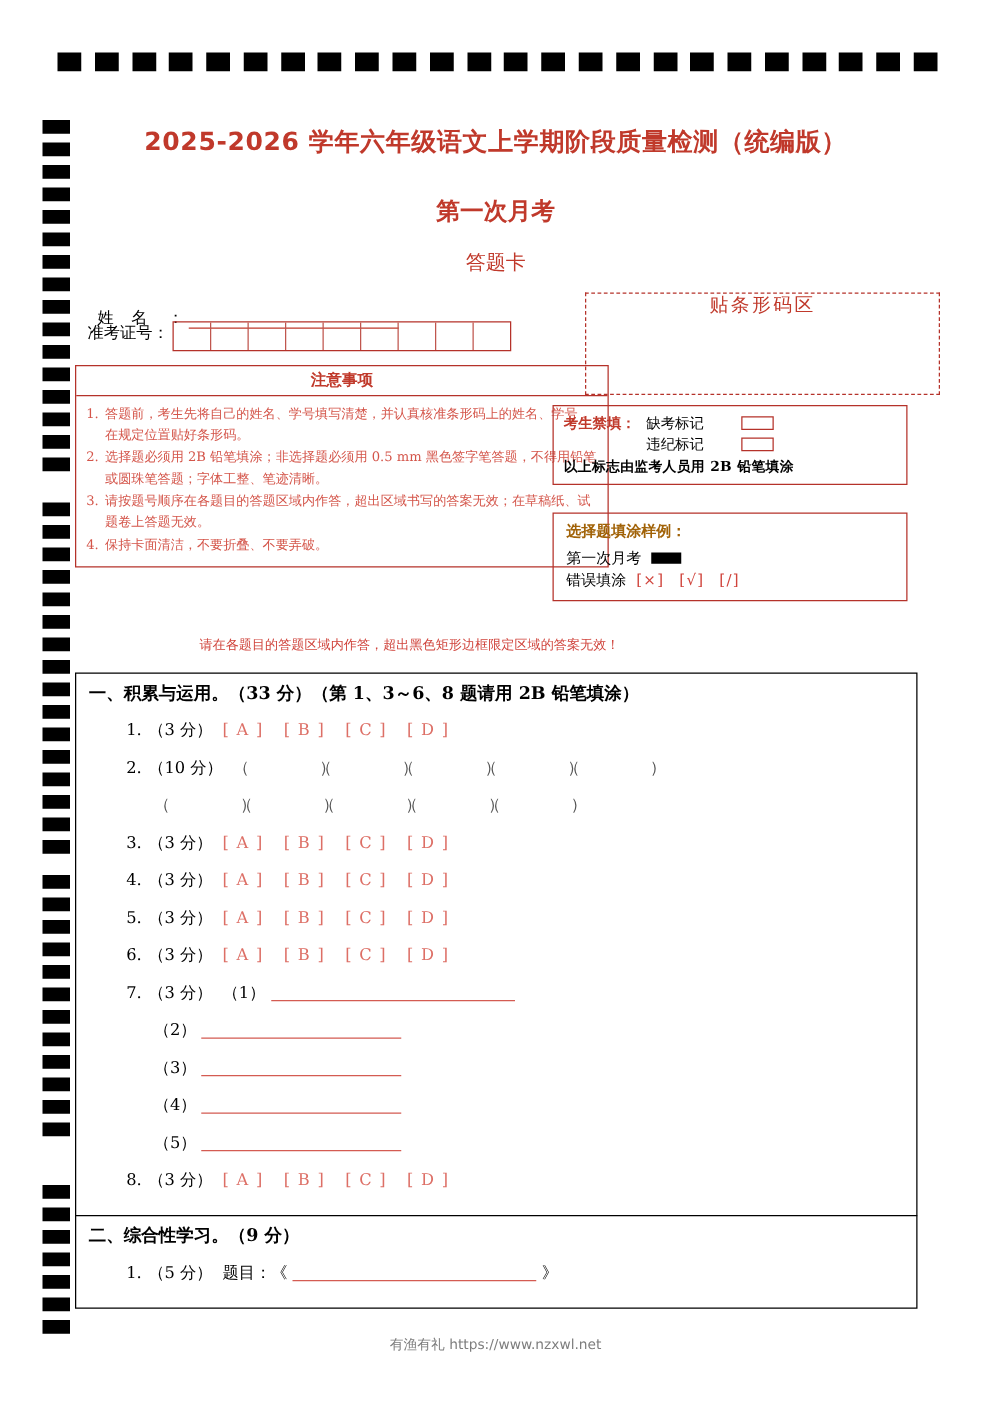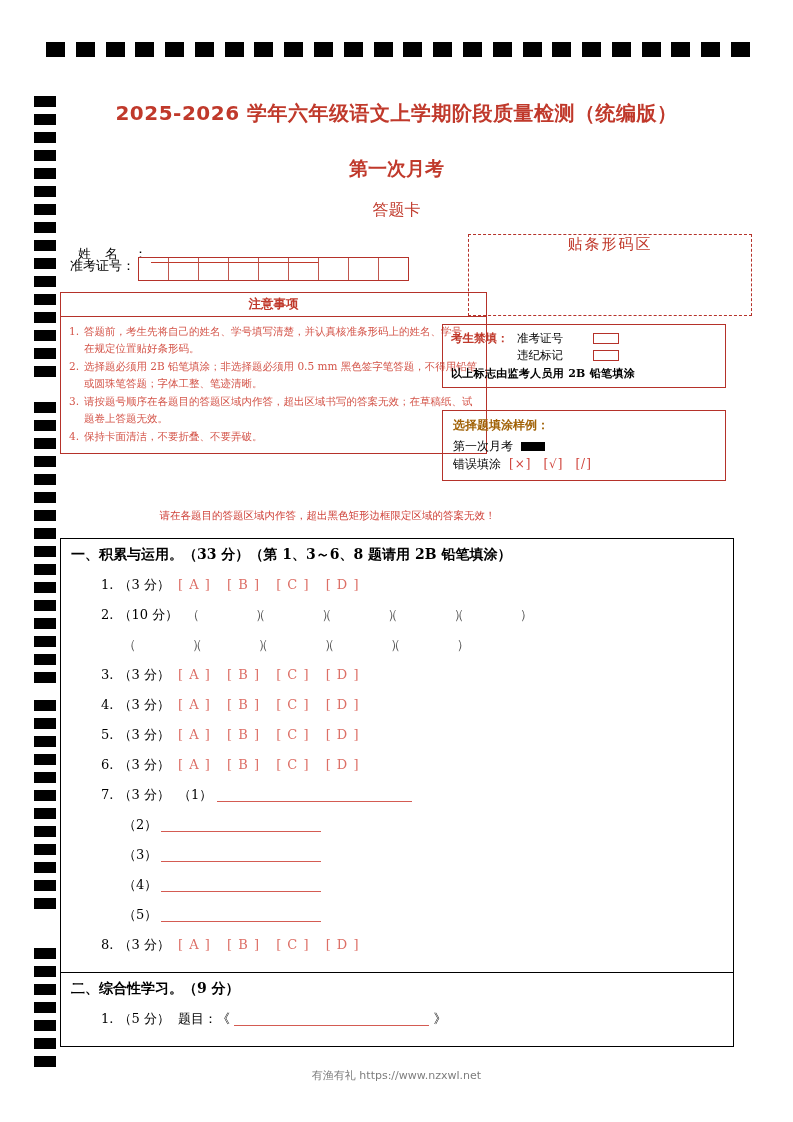--- a/index.html
+++ b/index.html
@@ -485,21 +485,21 @@
     </div>
   </div>
 
   <div class="barcode-box">
     <span class="barcode-label">贴条形码区</span>
   </div>
 
   <div class="forbid-box">
     <div class="forbid-row">
       <span class="forbid-head">考生禁填：</span>
-      <span class="forbid-mark-label">准考证号</span>
+      <span class="forbid-mark-label">缺考标记</span>
       <span class="forbid-checkbox"></span>
     </div>
     <div class="forbid-row">
       <span class="forbid-spacer"></span>
       <span class="forbid-mark-label">违纪标记</span>
       <span class="forbid-checkbox"></span>
     </div>
     <div class="forbid-foot">以上标志由监考人员用 2B 铅笔填涂</div>
   </div>
 

